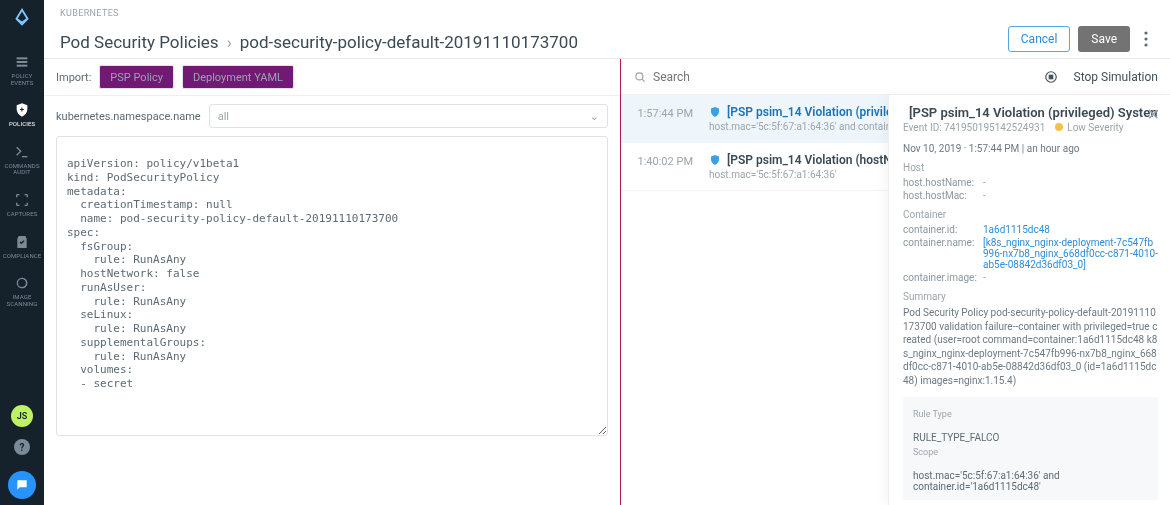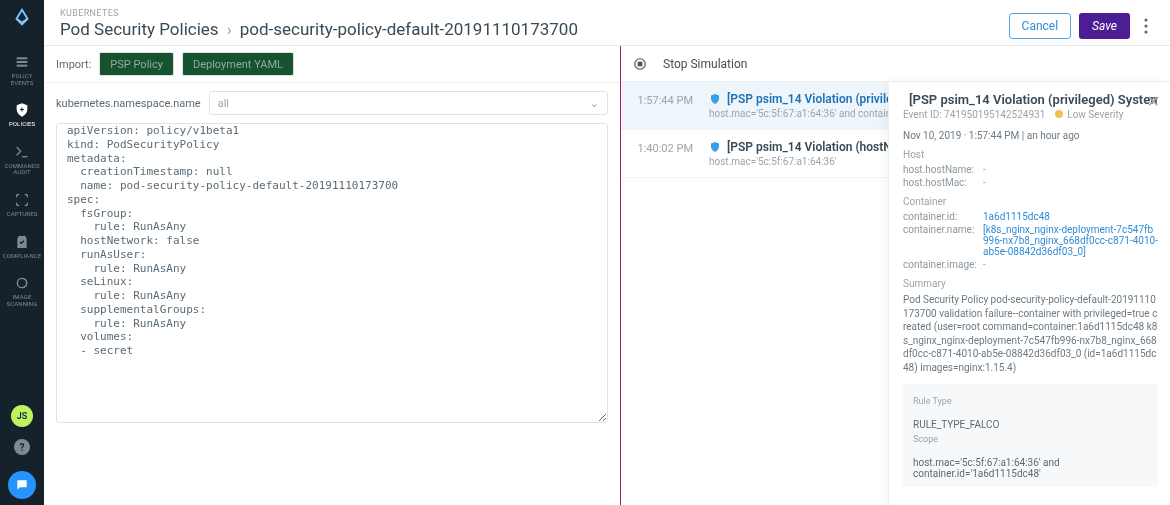--- a/index.html
+++ b/index.html
@@ -12,40 +12,40 @@
   .sidebar .spacer { flex:1; }
   .sidebar .foot-item { width:44px; display:flex; flex-direction:column; align-items:center; padding:6px 0; }
   .avatar-circle { width:22px; height:22px; border-radius:50%; background:#bef264; color:#16222b; font-size:9px; font-weight:600; display:flex; align-items:center; justify-content:center; }
   .help-circle { width:16px; height:16px; border-radius:50%; background:#7a8a96; color:#16222b; font-size:10px; font-weight:700; display:flex; align-items:center; justify-content:center; }
   .chat-bubble { width:28px; height:28px; border-radius:50%; background:#2793ff; display:flex; align-items:center; justify-content:center; margin-top:4px; }
   .chat-bubble svg { width:14px; height:14px; }
 
   .content { flex:1; display:flex; flex-direction:column; min-width:0; }
   .header { padding:8px 16px 6px 16px; border-bottom:1px solid #e6e9eb; display:flex; align-items:flex-end; }
   .hdr-left .crumb-top { font-size:9px; color:#9aa5ad; letter-spacing:.04em; }
-  .hdr-left .crumb-main { display:flex; align-items:center; font-size:17px; color:#3a4a55; font-weight:400; margin-top:1px; }
+  .hdr-left .crumb-main { display:flex; align-items:center; font-size:17px; color:#3a4a55; font-weight:400; margin-top:14px; }
   .hdr-left .crumb-main .sep { margin:0 8px; color:#9aa5ad; }
   .hdr-right { margin-left:auto; display:flex; align-items:center; gap:8px; }
   .btn { height:26px; padding:0 12px; border-radius:3px; font-size:12px; display:flex; align-items:center; cursor:pointer; border:1px solid transparent; }
   .btn-outline { border-color:#53a5e4; color:#2f8cd7; background:#fff; }
-  .btn-fill { background:#4c1d95; color:#fff;font-style:italic; }
+  .btn-fill { background:#737373; color:#fff; }
   .kebab { width:16px; height:26px; display:flex; align-items:center; justify-content:center; color:#5b6b76; cursor:pointer; }
   .kebab svg{width:4px;height:16px;}
 
   .work { flex:1; display:flex; min-height:0; }
   .left-pane { width:577px; border-right:1px solid #be185d; display:flex; flex-direction:column; min-height:0; padding-bottom:10px;}
   .import-row { padding:6px 12px; display:flex; align-items:center; gap:8px; border-bottom:1px solid #eef0f2; }
   .import-row .lbl { font-size:11px; color:#5b6b76; }
-  .small-btn { height:24px; border:1px solid #dfe3e6; background:#14532d; color:#9aa5ad; font-size:11px; padding:0 10px; border-radius:2px; display:flex; align-items:center; cursor:pointer;}
+  .small-btn { height:24px; border:1px solid #dfe3e6; background:#701a75; color:#9aa5ad; font-size:11px; padding:0 10px; border-radius:2px; display:flex; align-items:center; cursor:pointer;}
   .ns-row { padding:8px 12px; display:flex; align-items:center; gap:8px; }
   .ns-row .lbl { font-size:11px; color:#5b6b76; width:auto;}
   .ns-select { flex:1; height:24px; border:1px solid #dfe3e6; border-radius:3px; font-size:11px; color:#9aa5ad; padding:0 8px; display:flex; align-items:center; position:relative;}
   .ns-select .chev { position:absolute; right:8px; top:5px; color:#9aa5ad;}
   .yaml-wrap { margin:0 12px; flex:1; min-height:0;}
-  .yaml-ta { width:100%; height:300px; resize:vertical; border:1px solid #dfe3e6; border-radius:3px; font-family:ui-monospace,Menlo,Consolas,monospace; font-size:11px; line-height:1.25; padding:0 10px; color:#5b6b76; white-space:pre; overflow:auto;}
+  .yaml-ta { width:100%; height:300px; resize:vertical; border:1px solid #dfe3e6; border-radius:3px; font-family:ui-monospace,Menlo,Consolas,monospace; font-size:11px; line-height:1.25; padding:20px 10px; color:#5b6b76; white-space:pre; overflow:auto;}
 
   .right-pane { flex:1; display:flex; flex-direction:column; min-width:0; position:relative;}
   .rtool { height:36px; border-bottom:1px solid #eef0f2; display:flex; align-items:center; padding:0 12px; gap:10px;}
   .search { flex:1; display:flex; align-items:center; height:24px; border:none; }
   .search svg{width:14px;height:14px;color:#9aa5ad;margin-right:6px;}
   .search input { flex:1; border:none; outline:none; font-size:12px; color:#5b6b76;}
   .stop-sim { display:flex; align-items:center; gap:16px; color:#41505b; font-size:12px; cursor:pointer;}
   .stop-sim svg{width:14px;height:14px;}
 
   .ev-row { display:flex; padding:10px 0; border-bottom:1px solid #f1f3f5; }
@@ -197,20 +197,27 @@
     rule: RunAsAny
   supplementalGroups:
     rule: RunAsAny
   volumes:
   - secret</textarea>
       </div>
     </div>
 
     <div class="right-pane">
       <div class="rtool">
+        <div class="search">
+          <svg viewBox="0 0 24 24" fill="none" stroke="currentColor" stroke-width="2">
+              <circle cx="11" cy="11" r="6"></circle>
+              <line x1="20" y1="20" x2="15.5" y2="15.5"></line>
+            </svg>
+          <input placeholder="Search" style="">
+        </div>
         <div class="stop-sim">
           <svg viewBox="0 0 24 24" fill="none" stroke="currentColor" stroke-width="2">
               <circle cx="12" cy="12" r="9"></circle>
               <rect x="9" y="9" width="6" height="6" fill="currentColor"></rect>
             </svg>
           <span>Stop Simulation</span>
         </div>
       </div>
 
       <div class="ev-row selected">

